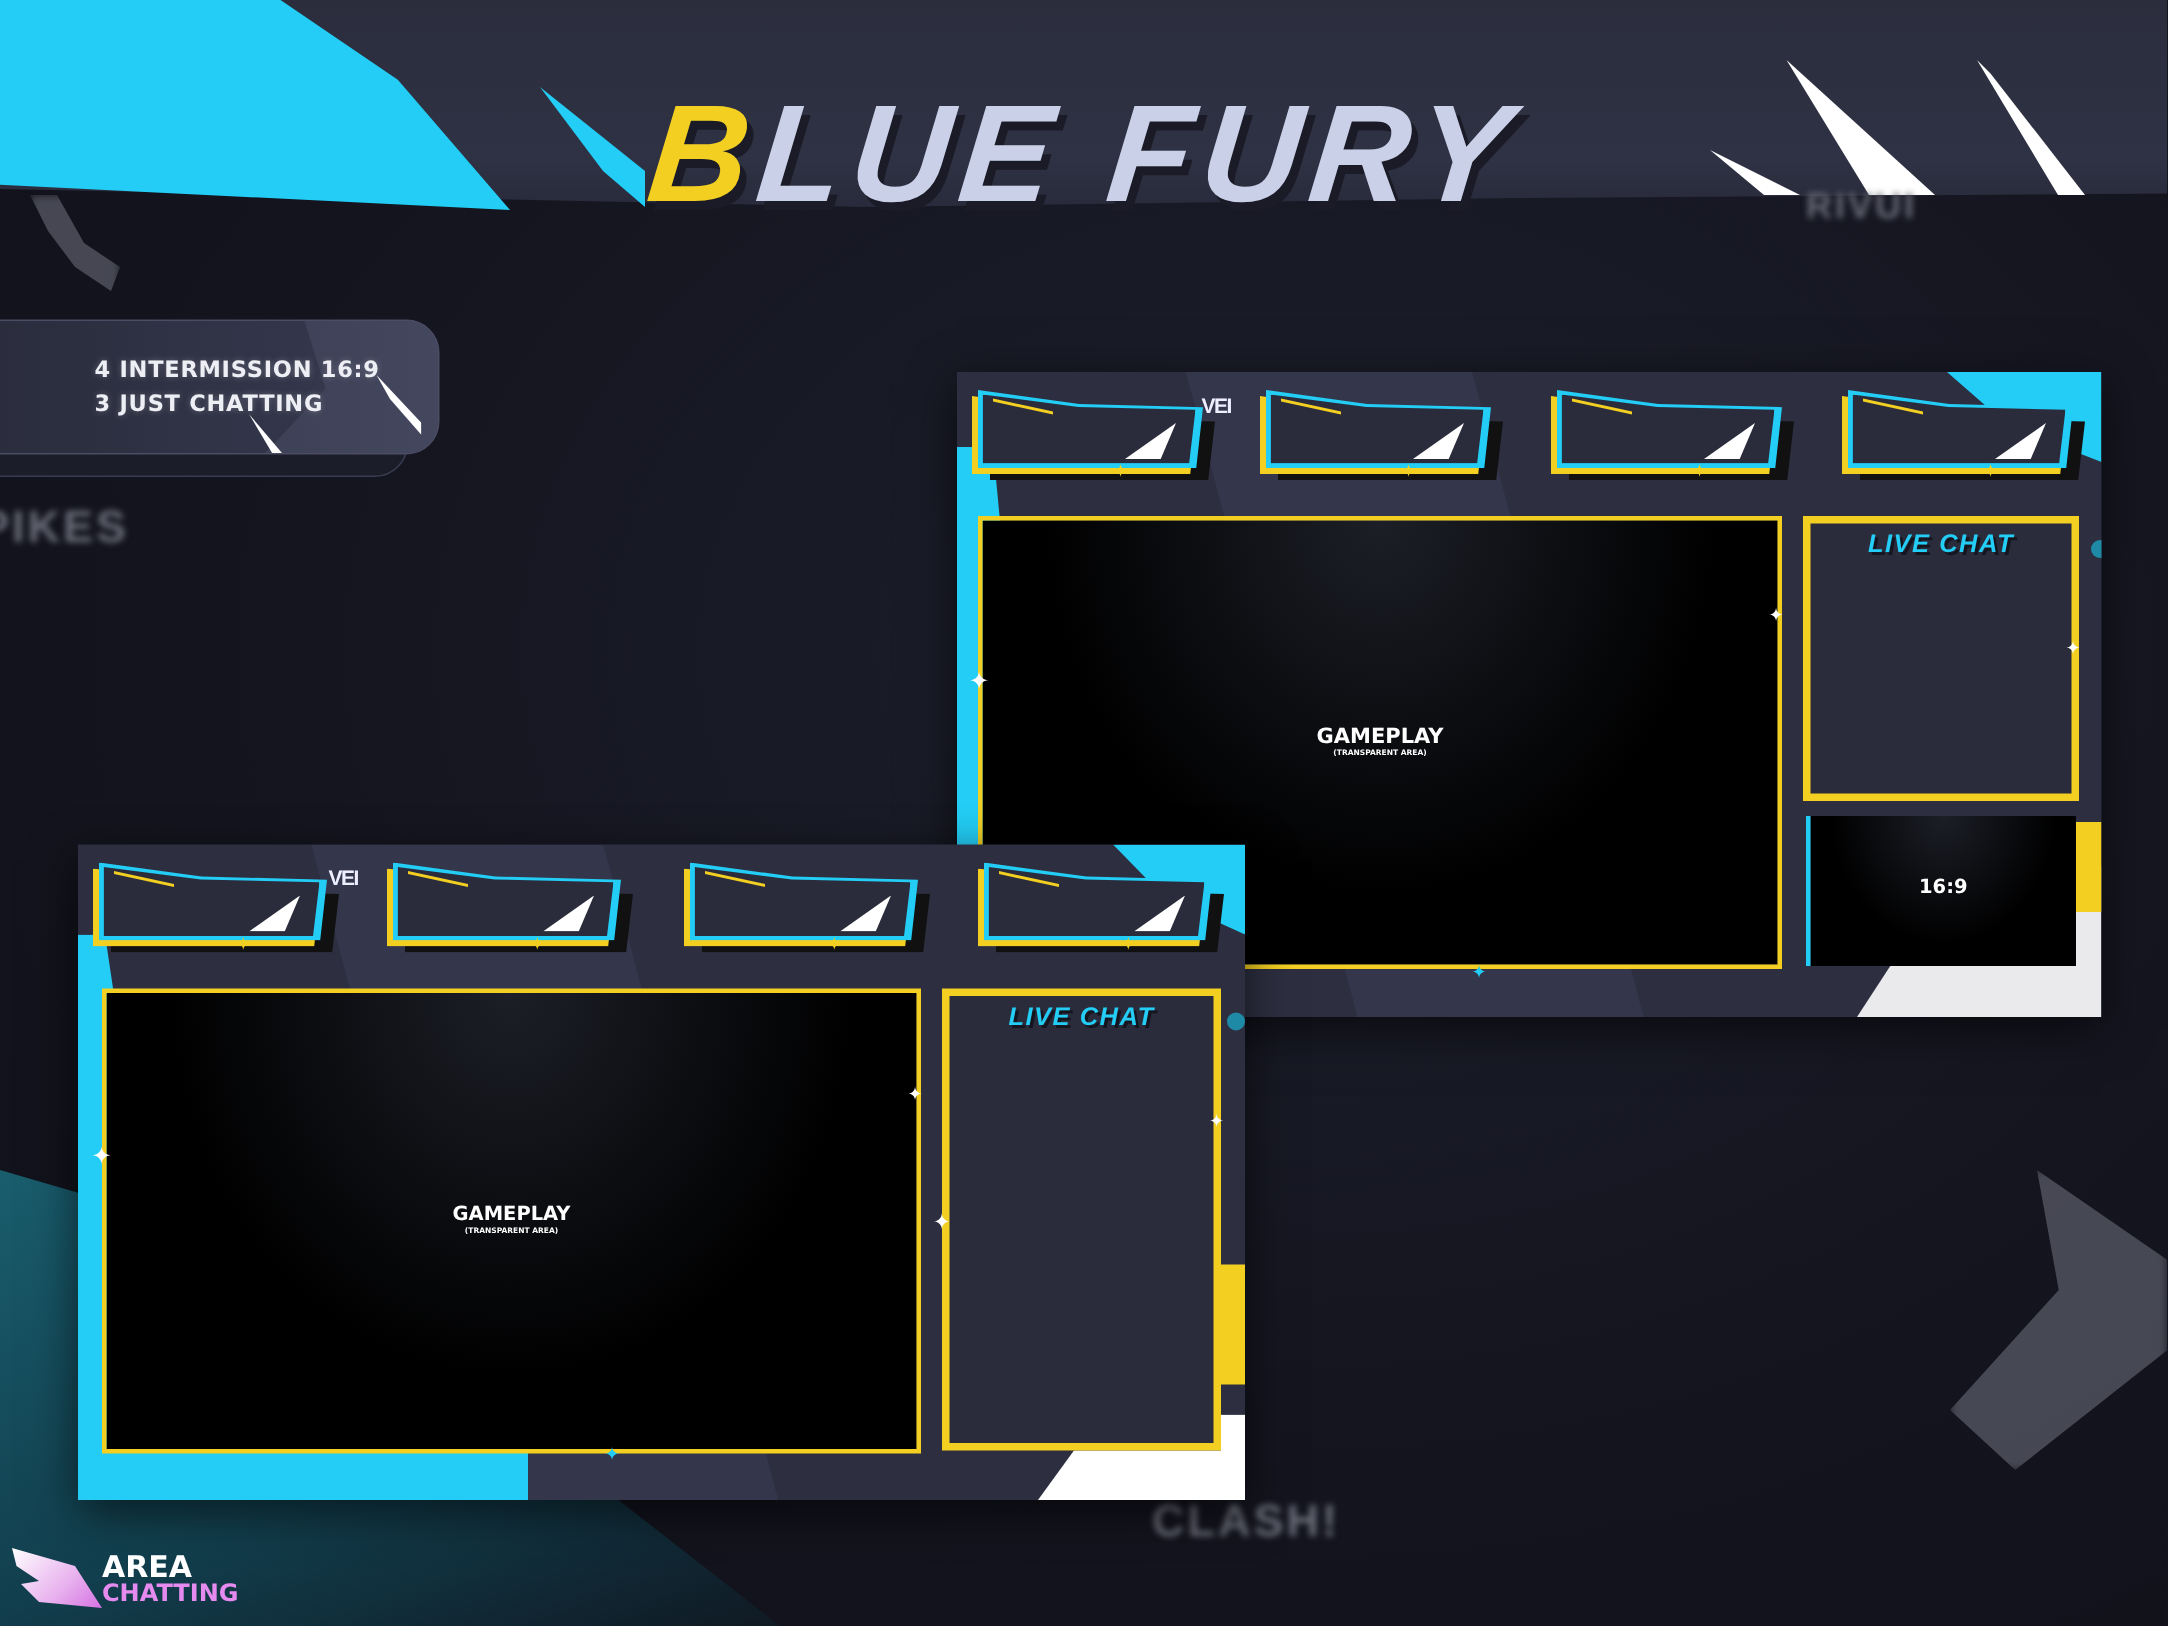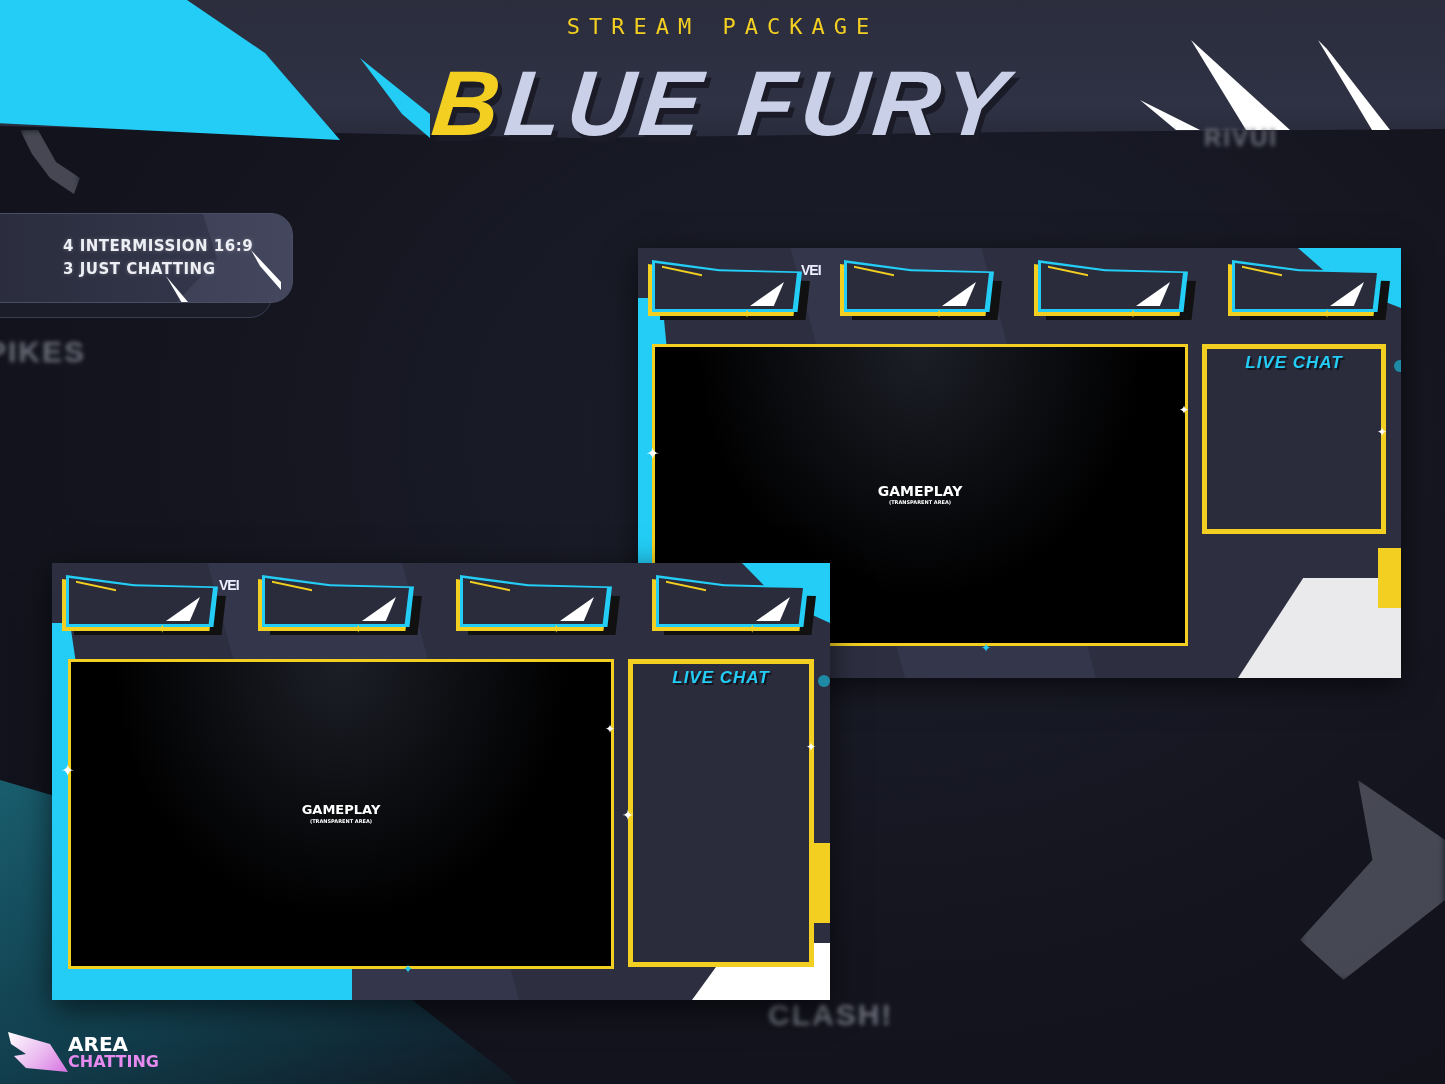--- a/index.html
+++ b/index.html
@@ -86,21 +86,20 @@
   <div class="abs" style="left:0;top:780px;width:520px;height:304px;background:linear-gradient(160deg,#1b6b7c 0%,#124656 60%,#0f1a24 100%);clip-path:polygon(0 0,40% 20%,100% 100%,0 100%);opacity:0.85;"></div>
 
   <div class="abs banner"></div>
   <div class="abs banner-cyan"></div>
   <div class="abs banner-cyan2"></div>
   <div class="abs banner-white bw1"></div>
   <div class="abs banner-white bw2"></div>
   <div class="abs banner-white bw3"></div>
   <div class="abs ghost" style="left:1204px;top:124px;font-size:24px;">RIVUI</div>
 
-  <div class="abs subtitle">STREAM PACKAGE</div>
   <div class="abs title">
     <span class="first">B</span><span>LUE FURY</span>
   </div>
 
   <div class="abs pill-shadow"></div>
   <div class="abs pill">
     <div class="abs" style="left:180px;top:0;width:140px;height:90px;background:#4a4d66;opacity:0.5;clip-path:polygon(30% 0,100% 0,100% 100%,10% 100%,40% 50%);"></div>
     <div class="abs pill-slash" style="left:185px;top:62px;width:22px;height:26px;clip-path:polygon(0 0,100% 100%,70% 100%);"></div>
     <div class="abs pill-slash" style="left:270px;top:36px;width:30px;height:40px;clip-path:polygon(0 0,100% 80%,100% 100%,30% 40%);"></div>
     <div class="abs pill-line" style="top:23px;left:82px;">4 INTERMISSION 16:9</div>
@@ -159,20 +158,23 @@
     <div class="sparkle" style="left:8px;top:198px;">✦</div>
     <div class="sparkle" style="left:541px;top:154px;font-size:12px;">✦</div>
     <div class="sparkle" style="left:343px;top:392px;font-size:12px;color:#23cdf5;">✦</div>
 
     <div class="chat" style="left:564px;top:96px;width:184px;height:190px;">
       <div class="chat-title" style="top:4px;font-size:17px;">LIVE CHAT</div>
     </div>
     <div class="sparkle" style="left:739px;top:176px;font-size:12px;">✦</div>
     <div class="dot" style="left:756px;top:112px;"></div>
 
+    <div class="cam" style="left:566px;top:296px;width:180px;height:100px;">
+      <div class="cam-label" style="top:40px;font-size:13px;">16:9</div>
+    </div>
   </div>
 
   <div class="overlay" style="left:52px;top:563px;width:778px;height:437px;">
     <div class="abs ov-bg1" style="left:0;top:0;width:778px;height:437px;clip-path:polygon(20% 0,45% 0,60% 100%,35% 100%);"></div>
     <div class="abs cyan" style="left:0;top:60px;width:90px;height:377px;clip-path:polygon(0 0,20% 0,70% 80%,100% 100%,0 100%);"></div>
     <div class="abs cyan" style="left:0;top:400px;width:300px;height:37px;clip-path:polygon(0 0,100% 0,100% 100%,0 100%);"></div>
     <div class="abs cyan" style="left:690px;top:0;width:88px;height:60px;clip-path:polygon(0 0,100% 0,100% 100%,40% 60%);"></div>
     <div class="abs white" style="left:640px;top:380px;width:138px;height:57px;clip-path:polygon(30% 0,100% 0,100% 100%,0 100%);"></div>
     <div class="abs yellow" style="left:760px;top:280px;width:18px;height:80px;"></div>
 

